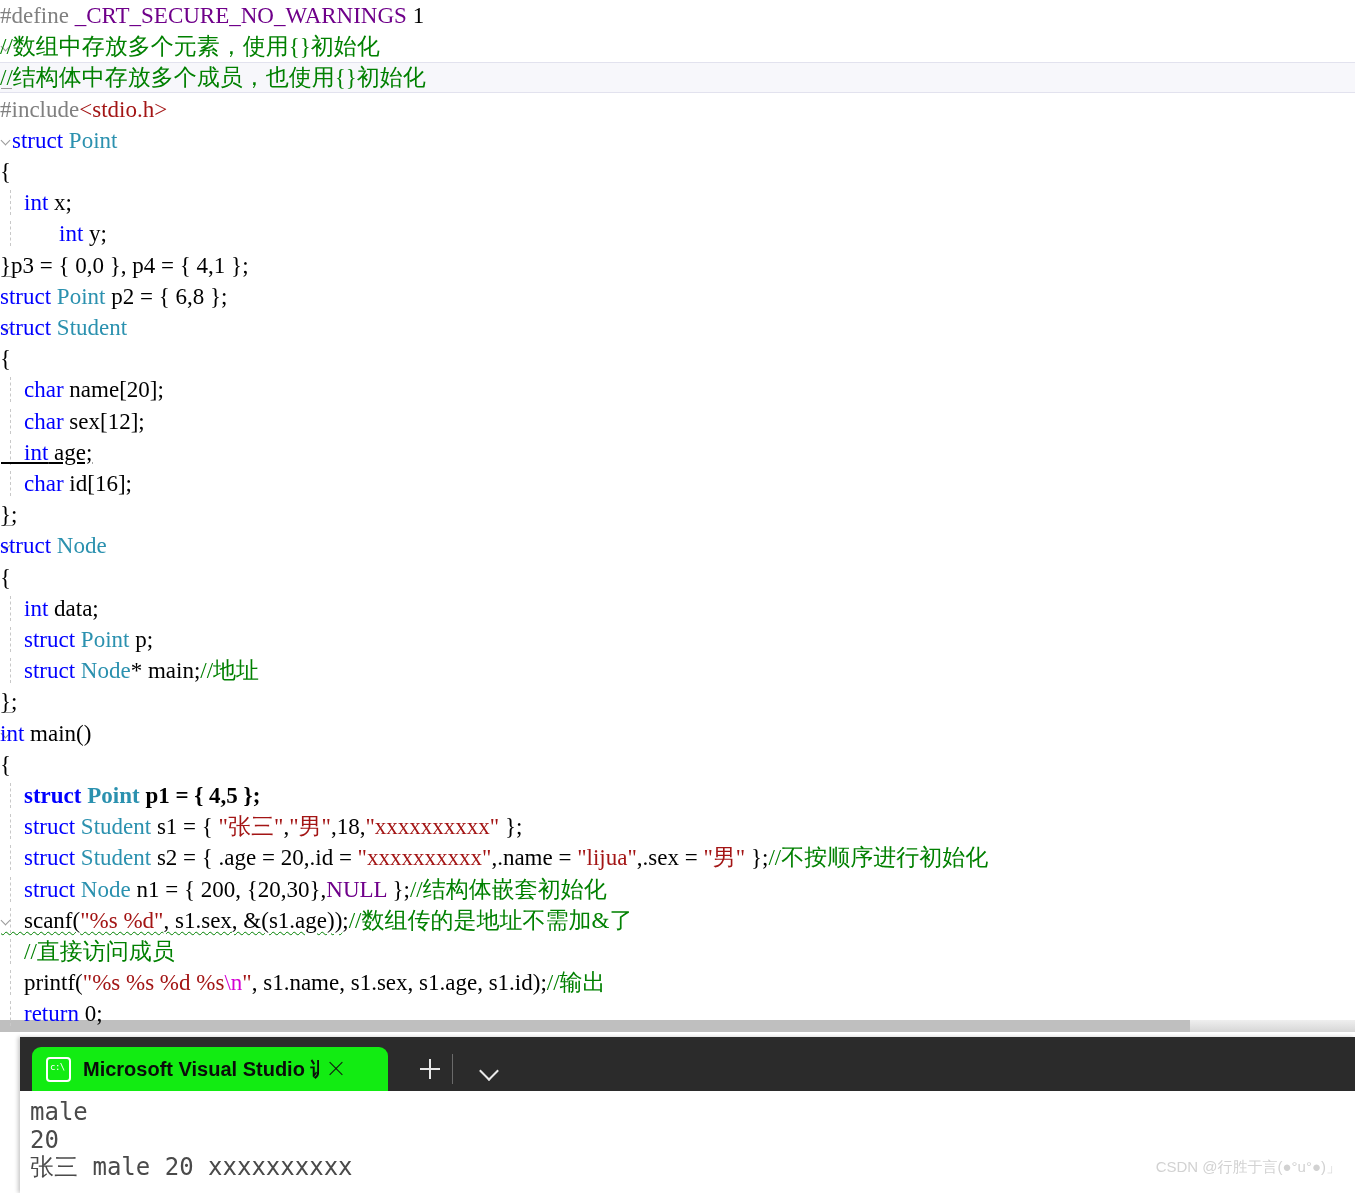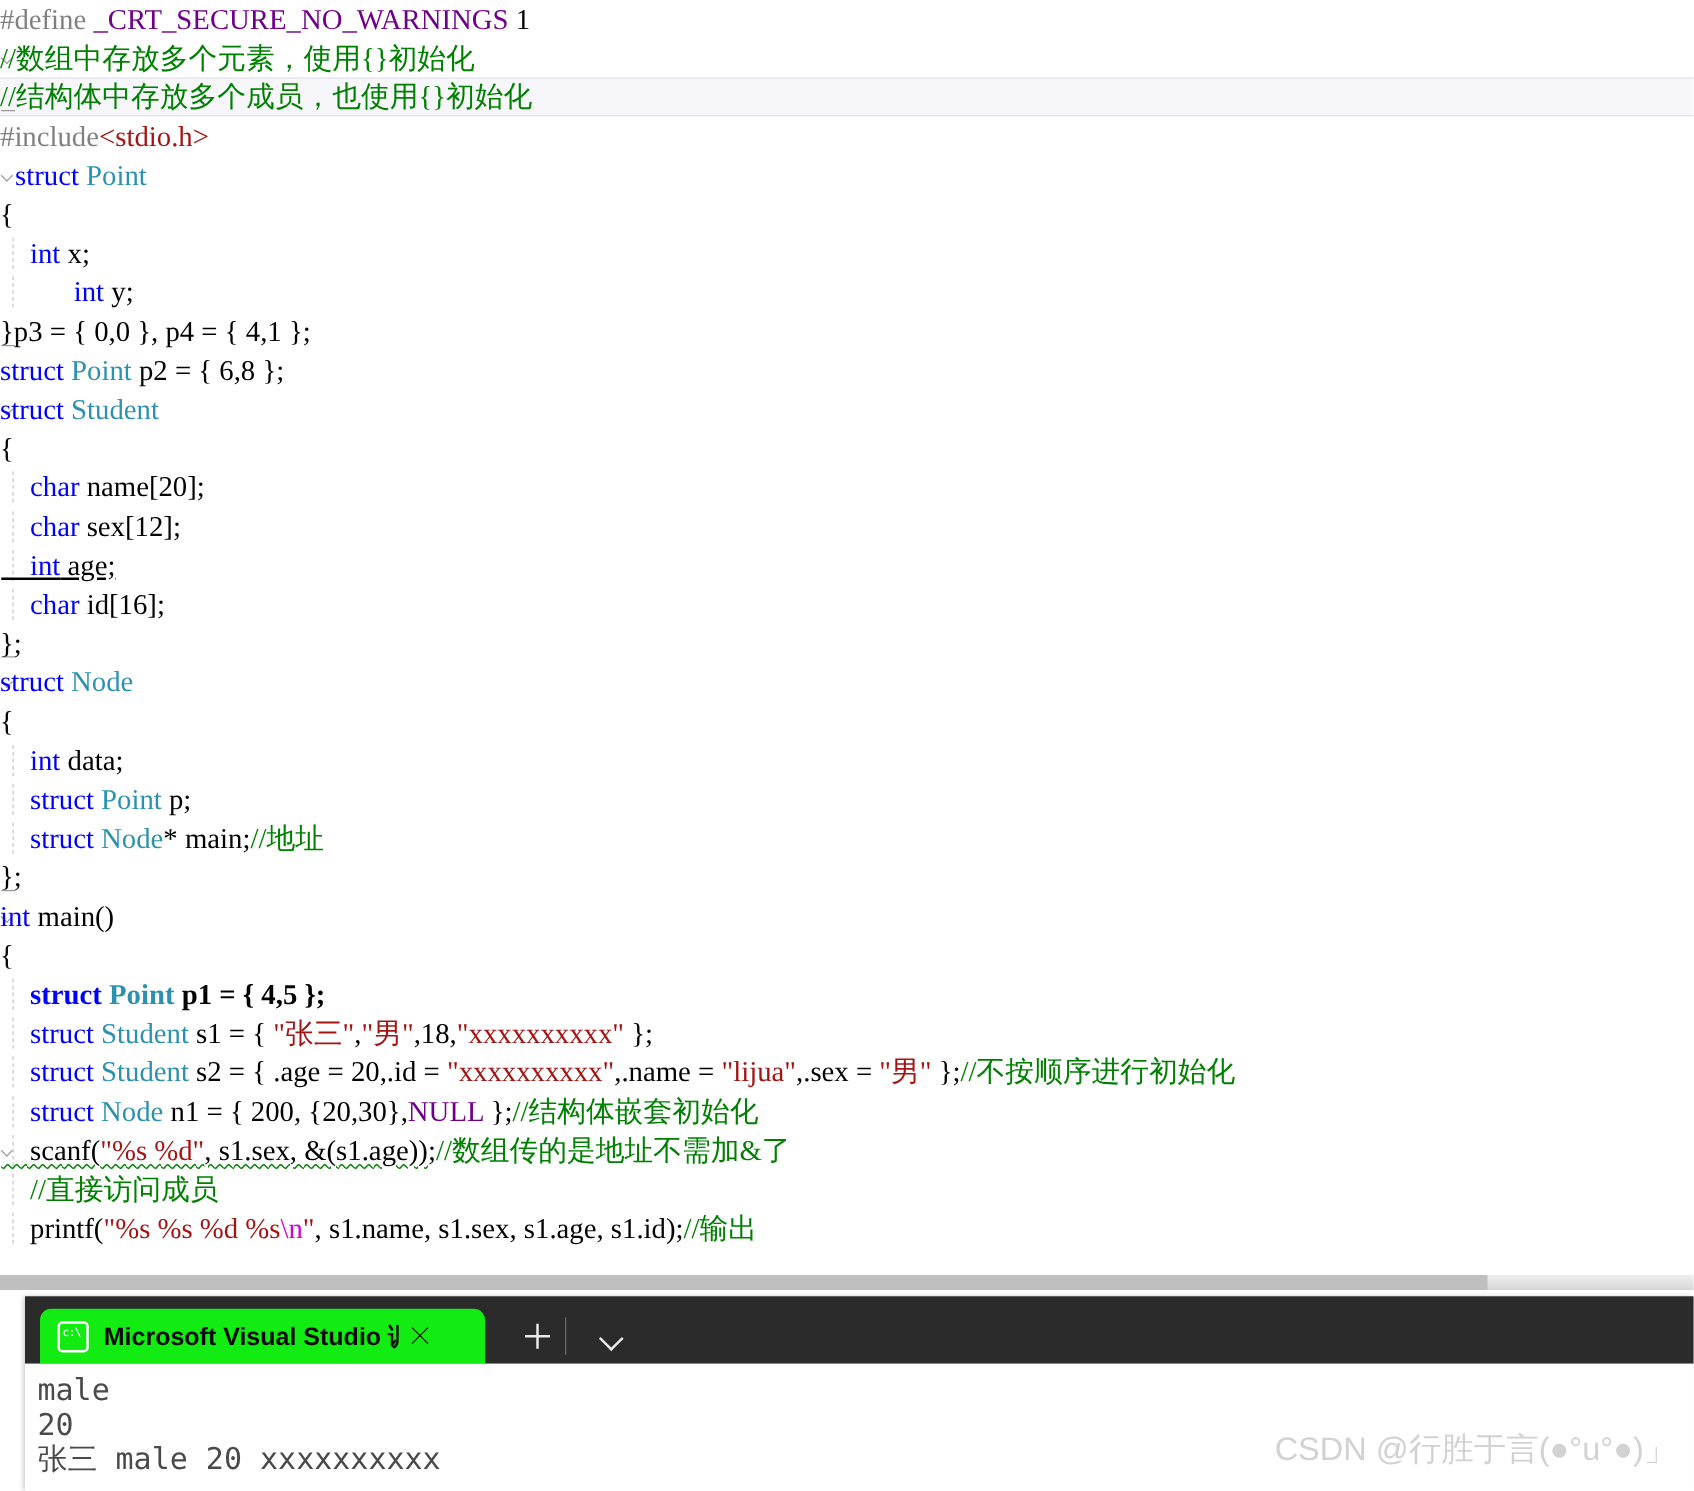--- a/index.html
+++ b/index.html
@@ -252,21 +252,21 @@
     line-height: 27.5px;
     color: #4a4a4a;
     white-space: pre;
   }
 
   #watermark {
     position: absolute;
     right: 14px;
     bottom: 16px;
     font-family: "Liberation Sans", sans-serif;
-    font-size: 26px;
+    font-size: 15px;
     color: #d2d2d2;
     white-space: nowrap;
     z-index: 5;
   }
 </style>
 </head>
 <body>
 
 <div id="editor">
     <div class="code-line" style="top: 0px; position: absolute; left: 0px; width: 1355px;"><div class="gutter"></div><span style="margin-left: 0px;"><span class="pp">#define </span><span class="ppname">_CRT_SECURE_NO_WARNINGS</span><span class="plain"> 1</span></span></div>
@@ -294,20 +294,21 @@
     <div class="code-line" style="top: 686.4px; position: absolute; left: 0px; width: 1355px;"><div class="gutter"><span class="collapse-end"></span></div><span style="margin-left: 0px;"><span class="plain">};</span></span></div>
     <div class="code-line" style="top: 717.6px; position: absolute; left: 0px; width: 1355px;"><div class="gutter"><span class="collapse-arrow"></span></div><span style="margin-left: 0px;"><span class="kw">int</span><span class="plain"> </span><span class="fn">main</span><span class="plain">()</span></span></div>
     <div class="code-line" style="top: 748.8px; position: absolute; left: 0px; width: 1355px;"><div class="gutter"></div><span style="margin-left: 0px;"><span class="plain">{</span></span></div>
     <div class="code-line" style="top: 780px; position: absolute; left: 0px; width: 1355px; font-weight: bold;"><div class="gutter"></div><span class="indent-guide ig1"></span><span style="margin-left: 0px;"><span class="plain">    </span><span class="kw">struct</span><span class="plain"> </span><span class="type">Point</span><span class="plain"> p1 = { 4,5 };</span></span></div>
     <div class="code-line" style="top: 811.2px; position: absolute; left: 0px; width: 1355px;"><div class="gutter"></div><span class="indent-guide ig1"></span><span style="margin-left: 0px;"><span class="plain">    </span><span class="kw">struct</span><span class="plain"> </span><span class="type">Student</span><span class="plain"> s1 = { </span><span class="str">"张三"</span><span class="plain">,</span><span class="str">"男"</span><span class="plain">,18,</span><span class="str">"xxxxxxxxxx"</span><span class="plain"> };</span></span></div>
     <div class="code-line" style="top: 842.4px; position: absolute; left: 0px; width: 1355px;"><div class="gutter"></div><span class="indent-guide ig1"></span><span style="margin-left: 0px;"><span class="plain">    </span><span class="kw">struct</span><span class="plain"> </span><span class="type">Student</span><span class="plain"> s2 = { .age = 20,.id = </span><span class="str">"xxxxxxxxxx"</span><span class="plain">,.name = </span><span class="str">"lijua"</span><span class="plain">,.sex = </span><span class="str">"男"</span><span class="plain"> };</span><span class="cmt">//不按顺序进行初始化</span></span></div>
     <div class="code-line" style="top: 873.6px; position: absolute; left: 0px; width: 1355px;"><div class="gutter"></div><span class="indent-guide ig1"></span><span style="margin-left: 0px;"><span class="plain">    </span><span class="kw">struct</span><span class="plain"> </span><span class="type">Node</span><span class="plain"> n1 = { 200, {20,30},</span><span class="macro">NULL</span><span class="plain"> };</span><span class="cmt">//结构体嵌套初始化</span></span></div>
     <div class="code-line" style="top: 904.8px; position: absolute; left: 0px; width: 1355px;"><div class="gutter"><span class="collapse-arrow"></span></div><span class="indent-guide ig1"></span><span style="margin-left: 0px;"><span class="plain squiggle">    scanf(</span><span class="str squiggle">"%s %d"</span><span class="plain squiggle">, s1.sex, &amp;(s1.age))</span><span class="plain">;</span><span class="cmt">//数组传的是地址不需加&amp;了</span></span></div>
     <div class="code-line" style="top: 936px; position: absolute; left: 0px; width: 1355px;"><div class="gutter"></div><span class="indent-guide ig1"></span><span style="margin-left: 0px;"><span class="plain">    </span><span class="cmt">//直接访问成员</span></span></div>
     <div class="code-line" style="top: 967.2px; position: absolute; left: 0px; width: 1355px;"><div class="gutter"></div><span class="indent-guide ig1"></span><span style="margin-left: 0px;"><span class="plain">    printf(</span><span class="str">"%s %s %d %s</span><span class="esc">\n</span><span class="str">"</span><span class="plain">, s1.name, s1.sex, s1.age, s1.id);</span><span class="cmt">//输出</span></span></div>
+    <div class="code-line" style="top: 998.4px; position: absolute; left: 0px; width: 1355px;"><div class="gutter"></div><span class="indent-guide ig1"></span><span style="margin-left: 0px;"><span class="plain">    </span><span class="kw">return</span><span class="plain"> 0;</span></span></div>
     <div class="code-line" style="top: 1029.6px; position: absolute; left: 0px; width: 1355px;"><div class="gutter"></div></div>
   </div>
 
 <div id="hscroll">
   <div class="thumb"></div>
 </div>
 
 <div id="console">
   <div id="console-titlebar">
     <div class="tab">

